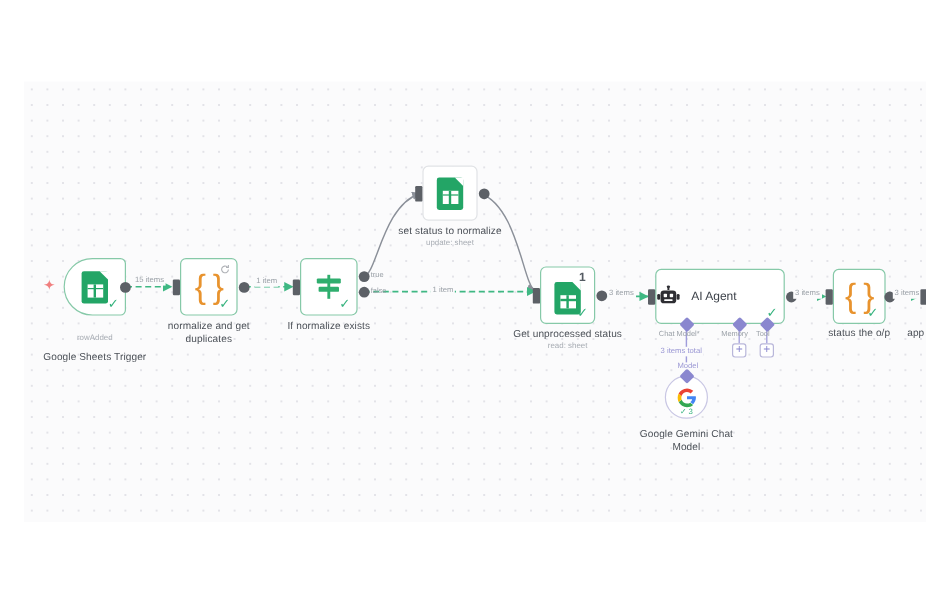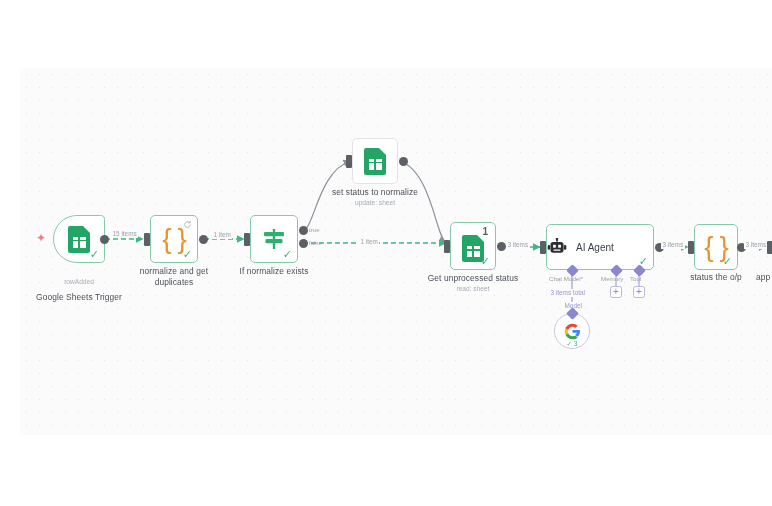--- a/index.html
+++ b/index.html
@@ -339,20 +339,21 @@
   <div class="circnode" style="left:554px; top:313px;">
     <svg width="17" height="17" viewBox="0 0 48 48">
       <path fill="#4285F4" d="M45 24c0-1.6-.1-2.7-.4-3.9H24v7.1h12c-.2 1.9-1.5 4.7-4.4 6.6l6.7 5.2C42.3 35.3 45 30.1 45 24z"></path>
       <path fill="#34A853" d="M24 46c5.9 0 10.9-2 14.5-5.3l-6.9-5.3c-1.9 1.3-4.4 2.2-7.6 2.2-5.8 0-10.7-3.8-12.5-9.1l-7.1 5.5C8 41 15.4 46 24 46z"></path>
       <path fill="#FBBC05" d="M11.5 28.5c-.5-1.4-.8-2.9-.8-4.5s.3-3.1.7-4.5l-7.1-5.5C2.8 16.9 2 20.3 2 24s.8 7.1 2.3 10l7.2-5.5z"></path>
       <path fill="#EA4335" d="M24 10.4c4.1 0 6.9 1.8 8.5 3.3l6.2-6C34.9 4.2 29.9 2 24 2 15.4 2 8 7 4.3 14l7.1 5.5C13.3 14.2 18.2 10.4 24 10.4z"></path>
     </svg>
     <span class="cstat">✓ 3</span>
   </div>
   <div class="port-sub" style="left:568px; top:309px;"></div>
+  <div class="nlabel" style="left:530px; top:356px; width:84px;">Google Gemini Chat Model</div>
 
   <div class="node" style="left:694px; top:224px; width:44px; height:46px;">
     <span class="codeicon">{ }</span>
     <span class="check">✓</span>
   </div>
   <div class="port-in" style="left:688px; top:241px;"></div>
   <div class="port-out" style="left:737px; top:243px;"></div>
   <div class="nlabel" style="left:680px; top:272px; width:72px;">status the o/p</div>
   <div class="elabel" style="left:744px; top:241px;">3 items</div>
 

